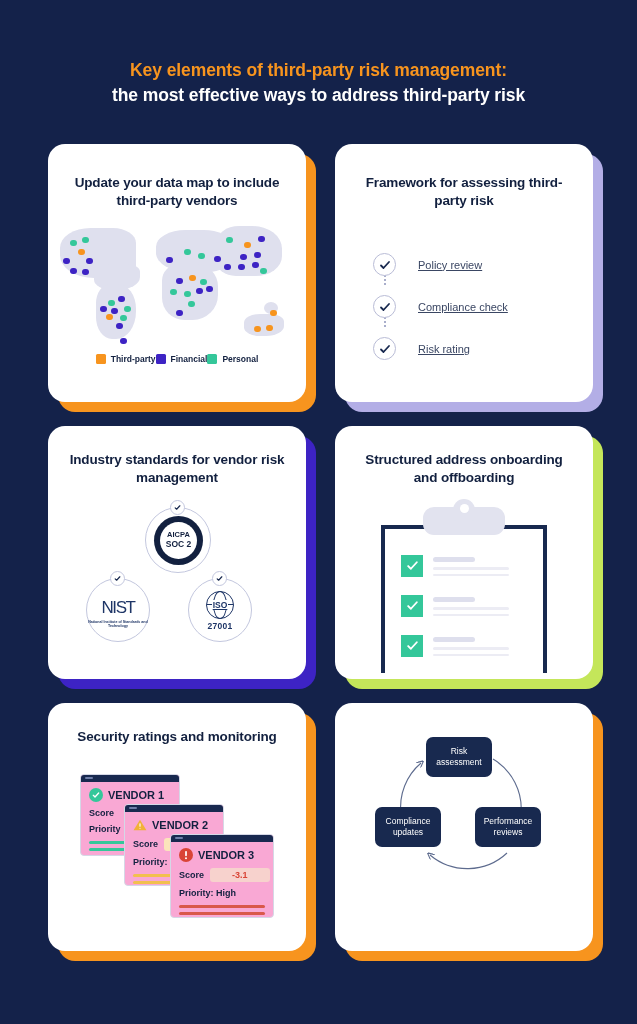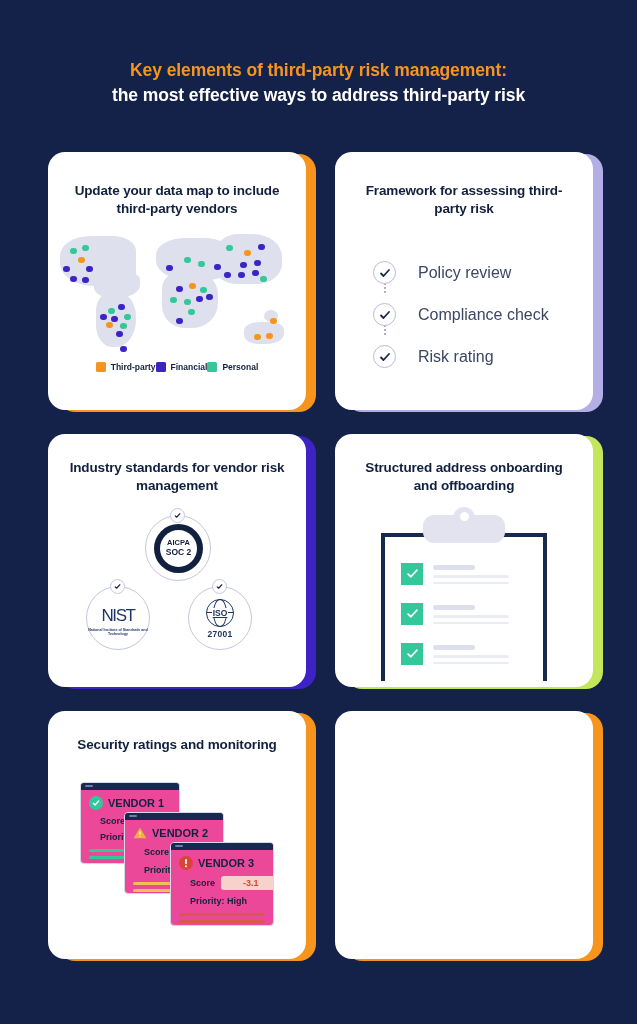--- a/index.html
+++ b/index.html
@@ -23,21 +23,21 @@
     grid-template-rows: 268px 263px 263px;
     column-gap: 29px; row-gap: 14px;
   }
   .cardwrap { position: relative; width: 258px; }
   .shadow {
     position: absolute; left: 10px; top: 10px;
     width: 258px; height: 100%;
     border-radius: 17px;
   }
   .card {
-    position: absolute; left: 0; top: 8px;
+    position: absolute; left: 0; top: 0;
     width: 258px; height: 100%;
     background: #ffffff; border-radius: 17px;
     overflow: hidden;
   }
   .cardwrap.h1 { height: 258px; }
   .cardwrap.h2 { height: 253px; }
   .cardwrap.h3 { height: 248px; }
 
   .card-title {
     color: #12203f; font-size: 13.5px; font-weight: bold;
@@ -58,21 +58,21 @@
   
   .checklist { margin: 34px 0 0 38px; position: relative; }
   .ck-row { display: flex; align-items: center; height: 42px; position: relative; }
   .ck-circle {
     width: 23px; height: 23px; border-radius: 50%;
     border: 1.3px solid #b9bcd6; background: #fff;
     display: flex; align-items: center; justify-content: center;
     flex: none; position: relative; z-index: 2;
   }
   .ck-circle svg { width: 12px; height: 12px; }
-  .ck-label { font-size: 16px; color: #3a4663; margin-left: 22px; }
+  .ck-label { font-size: 11px; color: #3a4663; margin-left: 22px; text-decoration: underline; }
   .ck-dots {
     position: absolute; left: 11px; top: 23px; width: 1.5px; height: 19px;
     background-image: linear-gradient(#a9aecb 55%, transparent 0);
     background-size: 1.5px 4px; z-index: 1;
   }
 
   
   .badges { position: relative; height: 165px; margin-top: 6px; }
   .badge { position: absolute; border: 1.1px solid #c3c7de; border-radius: 50%; background: #fff; }
   .badge-tick {
@@ -135,36 +135,36 @@
   .clip-box svg { width: 13px; height: 13px; }
   .clip-lines { margin-left: 10px; padding-top: 2px; }
   .ln { background: #dedfed; border-radius: 3px; }
   .ln.a { width: 42px; height: 5.5px; }
   .ln.b { width: 76px; height: 2.6px; margin-top: 5px; background: #ececf4; }
   .ln.c { width: 76px; height: 2.6px; margin-top: 4px; background: #ececf4; }
 
   
   .vendors { position: relative; height: 160px; margin-top: 16px; }
   .vcard {
-    position: absolute; background: #ec4899; border: 1.2px solid #d5d8e6;
+    position: absolute; background: #f9a8d4; border: 1.2px solid #d5d8e6;
     border-radius: 4px; overflow: hidden;
   }
   .vbar { height: 7px; background: #18294f; position: relative; }
   .vbar::after {
     content: ""; position: absolute; left: 4px; top: 2.5px;
     width: 8px; height: 1.5px; background: #6f7ea8; border-radius: 1px;
   }
   .vbody { padding: 6px 8px 8px; }
   .vhead { display: flex; align-items: center; gap: 5px; }
   .vicon { width: 14px; height: 14px; border-radius: 50%; flex: none;
            display: flex; align-items: center; justify-content: center; }
   .vicon svg { width: 8px; height: 8px; }
   .vname { font-size: 11px; font-weight: bold; color: #12203f; white-space: nowrap; }
   .vrow { display: flex; align-items: center; gap: 6px; margin-top: 6px; }
-  .vlabel { font-size: 9px; font-weight: bold; color: #12203f; white-space: nowrap; margin-left: 11px; }
+  .vlabel { font-size: 9px; font-weight: bold; color: #12203f; white-space: nowrap; }
   .vscore { font-size: 9px; font-weight: bold; padding: 2px 22px; border-radius: 3px; }
   .vlines { margin-top: 7px; }
   .vln { height: 3.4px; border-radius: 2px; }
   .vln + .vln { margin-top: 3.4px; }
 
   
   .cycle { position: relative; height: 170px; margin-top: 16px; }
   .cbox {
     position: absolute; background: #18294f; border-radius: 7px;
     color: #fff; font-size: 8.5px; text-align: center; line-height: 1.3;
@@ -474,16 +474,37 @@
           </div>
         </div>
 
       </div>
     </div>
   </div>
 
   <div class="cardwrap h3">
     <div class="shadow" style="background:#f7941e"></div>
     <div class="card">
+      <div class="cycle">
+        <svg width="258" height="170">
+          <defs>
+            <marker id="ah" markerWidth="6" markerHeight="6" refX="3" refY="3" orient="auto">
+              <path d="M0,0 L6,3 L0,6" fill="none" stroke="#5d6b8e" stroke-width="1"></path>
+            </marker>
+          </defs>
+          <path d="M158,40 A58,58 0 0 1 186,95" fill="none" stroke="#5d6b8e" stroke-width="1.1" marker-end="url(#ah)"></path>
+          <path d="M172,134 A58,58 0 0 1 95,136" fill="none" stroke="#5d6b8e" stroke-width="1.1" marker-end="url(#ah)"></path>
+          <path d="M66,95 A58,58 0 0 1 86,44" fill="none" stroke="#5d6b8e" stroke-width="1.1" marker-end="url(#ah)"></path>
+        </svg>
+        <div class="cbox" style="left:91px;top:18px;width:66px;height:40px">
+          <span>Risk assessment</span>
+        </div>
+        <div class="cbox" style="left:140px;top:88px;width:66px;height:40px">
+          <span>Performance reviews</span>
+        </div>
+        <div class="cbox" style="left:40px;top:88px;width:66px;height:40px">
+          <span>Compliance updates</span>
+        </div>
+      </div>
     </div>
   </div>
 
 </div>
 
 </body></html>

